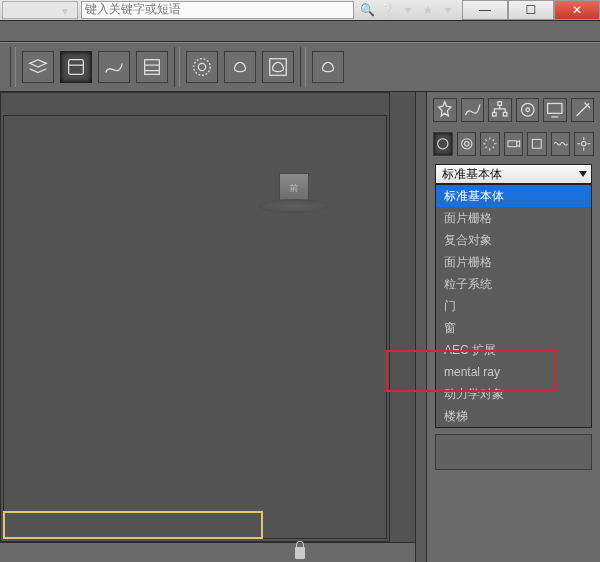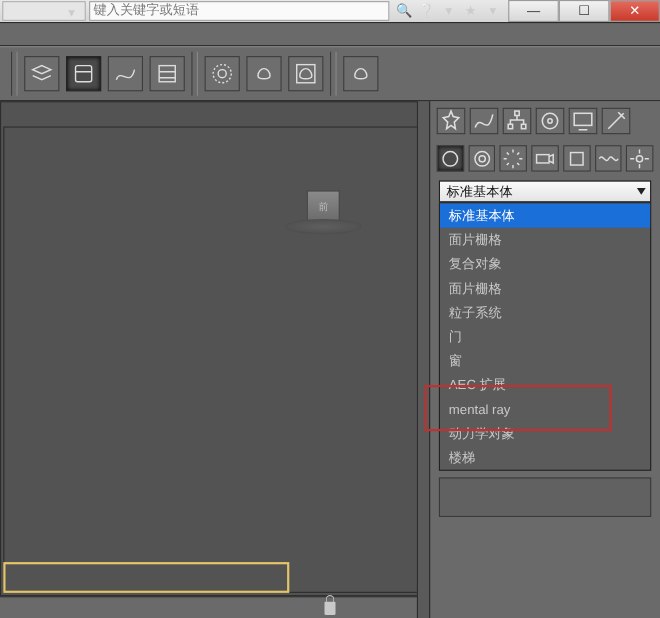--- a/index.html
+++ b/index.html
@@ -80,21 +80,21 @@
   .lock-ic { width:10px; height:12px; background:#c9c9c9; border-radius:1px; position:relative;}
   .lock-ic::before{content:"";position:absolute;top:-6px;left:1px;width:6px;height:6px;border:1px solid #c9c9c9;border-bottom:none;border-radius:4px 4px 0 0;}
   .viewport-gizmo{
     position:absolute; top:80px; right:60px; width:70px; height:45px;
   }
   .gizmo-cube{width:30px;height:30px;background:linear-gradient(#8a8a8a,#6a6a6a);border:1px solid #4a4a4a;margin:0 auto;display:flex;align-items:center;justify-content:center;font-size:9px;color:#bcbcbc;}
   .gizmo-disc{width:70px;height:14px;border:1px solid #4f4f4f;border-radius:50%;margin-top:-4px;background:radial-gradient(#5f5f5f,#4c4c4c);}
 
   
   .cmd-panel {
-    position:absolute; top:92px; right:0; bottom:0; width:210px;
+    position:absolute; top:92px; right:0; bottom:0; width:174px;
     background:#6a6a6a; border-left:1px solid #2d2d2d;
   }
   .cmd-scroll-gap{position:absolute;left:-12px;top:0;bottom:0;width:12px;background:#5a5a5a;border-left:1px solid #2d2d2d;border-right:1px solid #2d2d2d;}
   .tab-row, .sub-row {
     display:flex; gap:4px; padding:6px 6px 4px 6px;
   }
   .tab-row span, .sub-row span {
     width:26px; height:24px; display:flex; align-items:center; justify-content:center;
     border:1px solid #3c3c3c; background:#6e6e6e;
   }

